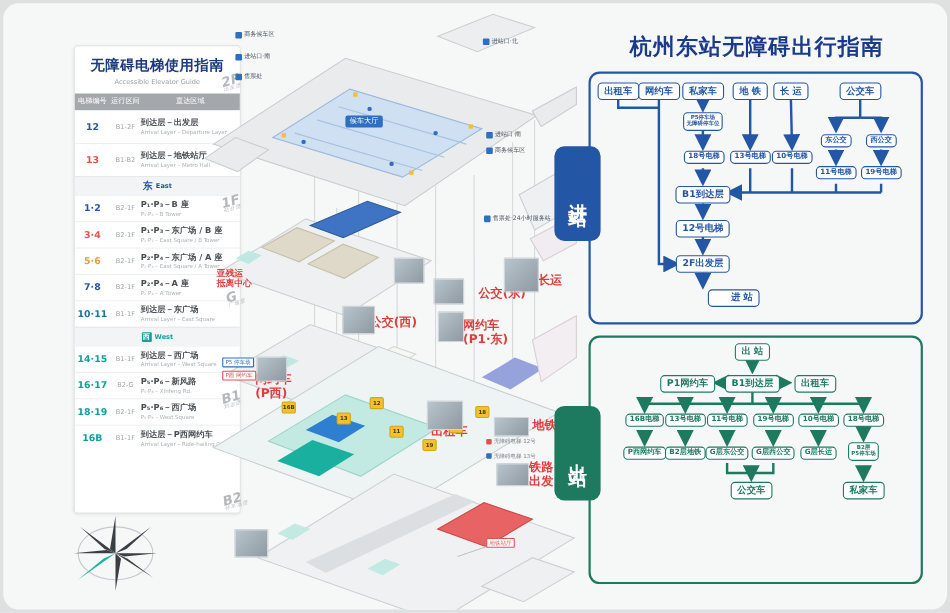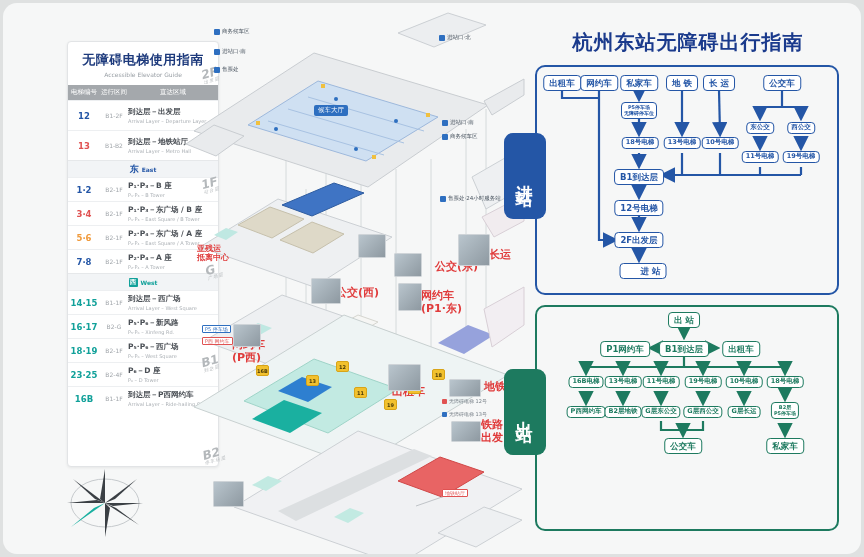--- a/index.html
+++ b/index.html
@@ -126,20 +126,28 @@
           </span>
         </div>
         <div class="row">
           <span class="no" style="color: rgb(36, 86, 166);">7·8</span>
           <span class="rng">B2-1F</span>
           <span class="dest">
             <span class="cn">P₂·P₄－A 座</span>
             <span class="en">P₂·P₄ – A Tower</span>
           </span>
         </div>
+        <div class="row">
+          <span class="no" style="color: rgb(22, 120, 158);">10·11</span>
+          <span class="rng">B1-1F</span>
+          <span class="dest">
+            <span class="cn">到达层－东广场</span>
+            <span class="en">Arrival Layer – East Square</span>
+          </span>
+        </div>
       </div>
     <div class="sect">
       <span class="wIcon">西</span>
       <span class="enW">West</span>
     </div>
     <div id="rows-west">
         <div class="row">
           <span class="no" style="color: rgb(18, 161, 154);">14·15</span>
           <span class="rng">B1-1F</span>
           <span class="dest">
@@ -154,28 +162,20 @@
             <span class="cn">P₅·P₆－新风路</span>
             <span class="en">P₅·P₆ – Xinfeng Rd.</span>
           </span>
         </div>
         <div class="row">
           <span class="no" style="color: rgb(18, 161, 154);">18·19</span>
           <span class="rng">B2-1F</span>
           <span class="dest">
             <span class="cn">P₅·P₆－西广场</span>
             <span class="en">P₅·P₆ – West Square</span>
-          </span>
-        </div>
-        <div class="row">
-          <span class="no" style="color: rgb(18, 161, 154);">23·25</span>
-          <span class="rng">B2-4F</span>
-          <span class="dest">
-            <span class="cn">P₆－D 座</span>
-            <span class="en">P₆ – D Tower</span>
           </span>
         </div>
         <div class="row">
           <span class="no" style="color: rgb(18, 161, 154);">16B</span>
           <span class="rng">B1-1F</span>
           <span class="dest">
             <span class="cn">到达层－P西网约车</span>
             <span class="en">Arrival Layer – Ride-hailing Car</span>
           </span>
         </div>
@@ -391,21 +391,21 @@
   <div class="n sm" style="left:637px;top:134px;">18号电梯</div>
   <div class="n sm" style="left:679px;top:134px;">13号电梯</div>
   <div class="n sm" style="left:717px;top:134px;">10号电梯</div>
   <div class="n sm" style="left:757px;top:119px;">东公交</div>
   <div class="n sm" style="left:798px;top:119px;">西公交</div>
   <div class="n sm" style="left:757px;top:148px;">11号电梯</div>
   <div class="n sm" style="left:798px;top:148px;">19号电梯</div>
   <div class="n" style="left:636px;top:166px;">B1到达层</div>
   <div class="n" style="left:636px;top:197px;">12号电梯</div>
   <div class="n" style="left:636px;top:229px;">2F出发层</div>
-  <div class="n" style="left:640px;top:260px;padding-left:20px;">进 站</div>
+  <div class="n" style="left:664px;top:260px;padding-left:20px;">进 站</div>
 
   <div class="fbox g" style="left:532px;top:302px;width:300px;height:222px;"></div>
   <div class="badge g" style="left:501px;top:366px;">出站</div>
 
   <svg class="arr" style="left:495px;top:300px;" width="345" height="230" viewBox="0 0 345 230">
     <defs>
       <marker id="ag" markerWidth="7" markerHeight="7" refX="5" refY="3.5" orient="auto">
         <path d="M0,0 L7,3.5 L0,7 Z" fill="#1d7a5f"></path>
       </marker>
     </defs>

